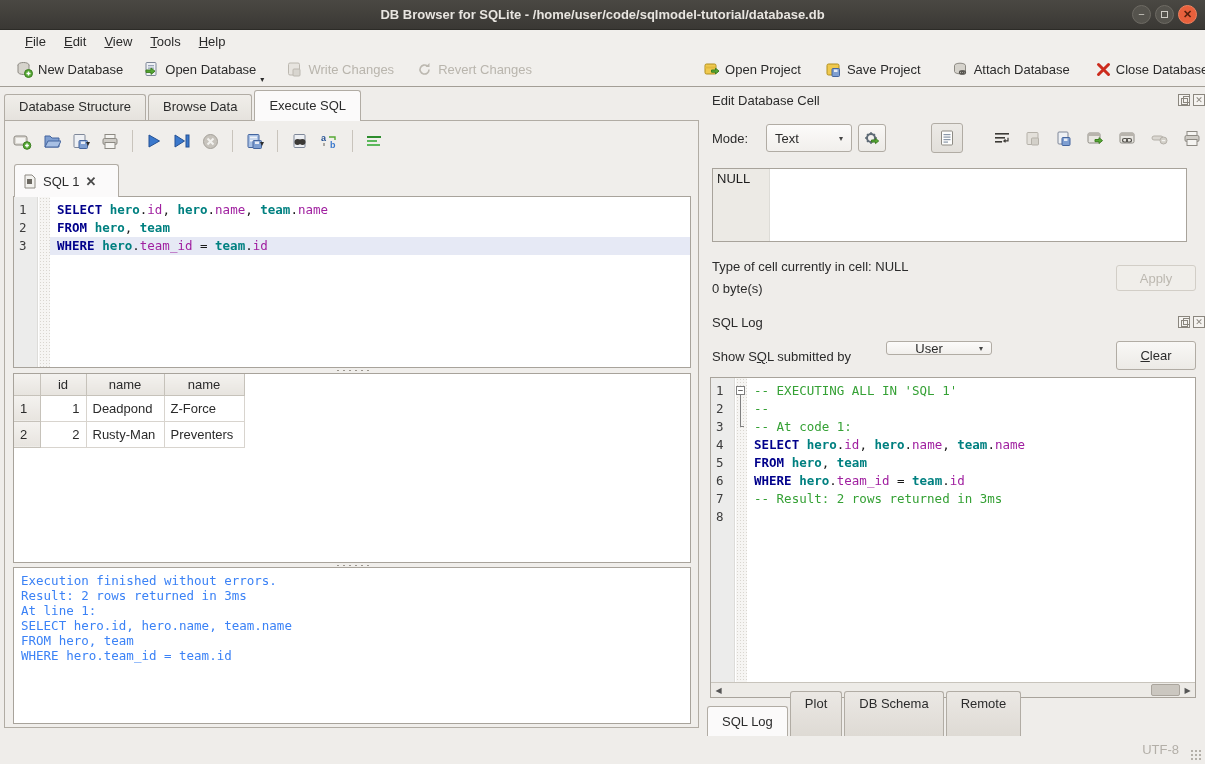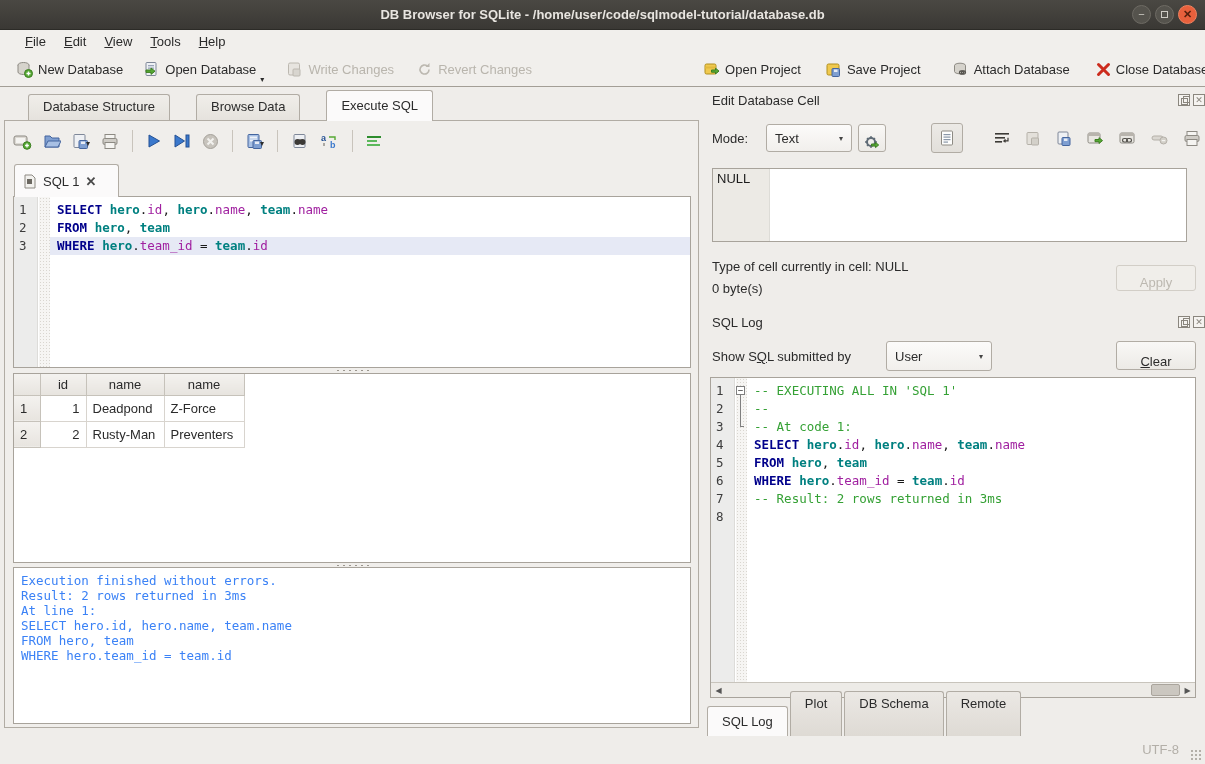--- a/index.html
+++ b/index.html
@@ -36,21 +36,21 @@
     background-size:2px 100%; background-repeat:no-repeat; background-position:1px 0; }
   .tb-sep { width:1px; height:22px; background:#c9c4bc; margin:0 7px; }
   .tb-btn { display:flex; align-items:center; gap:5px; padding:4px 8px; white-space:nowrap; }
   .tb-btn.disabled { color:#b9b5ad; }
   .tb-dd { font-size:8px; color:#2b2b2b; margin-left:-4px; align-self:flex-end; padding-bottom:2px; }
   svg.icon { display:block; }
 
   
   .main-tabs { left:4px; top:90px; height:31px; display:flex; align-items:flex-end; }
   .mtab { border:1px solid #b1aca4; border-bottom:none; background:linear-gradient(#f0eeea,#e5e2dd);
-    border-radius:3px 3px 0 0; padding:4px 14px 5px; height:27px; margin-right:2px;margin-left:24px; }
+    border-radius:3px 3px 0 0; padding:4px 14px 5px; height:27px; margin-right:2px; }
   .mtab.active { background:#fbfafa; height:31px; padding-top:7px; position:relative; z-index:3; }
 
   .content-frame { left:4px; top:120px; width:695px; height:608px;
     border:1px solid #b1aca4; background:#f0eeeb; }
 
   
   .sqltb { position:absolute; left:8px; top:7px; height:26px; display:flex; align-items:center; gap:11px; }
   .sqltb .tb-sep { margin:0 2px; }
 
   
@@ -110,21 +110,21 @@
   .dock-ic.float { position:relative; }
   .dock-ic.float:before { content:""; position:absolute; left:2px; top:3px; width:5px; height:5px; border:1px solid #8a867e; background:#f5f3f0; }
   .dock-ic.float:after { content:""; position:absolute; left:4px; top:1px; width:5px; height:5px; border:1px solid #8a867e; }
 
   .combo { position:absolute; height:28px; border:1px solid #b1aca4; border-radius:3px;
     background:linear-gradient(#fcfbfa,#f1efec); display:flex; align-items:center; }
   .combo .val { flex:1; padding:0 8px; }
   .combo .arrow { width:20px; align-self:stretch; display:flex; align-items:center; justify-content:center;
     font-size:8px; color:#444; }
   .btn { position:absolute; border:1px solid #b1aca4; border-radius:3px;
-    background:linear-gradient(#f9f8f6,#eceae6); display:flex; align-items:flex-end; justify-content:center; color:#2b2b2b; }
+    background:linear-gradient(#f9f8f6,#eceae6); display:flex; align-items:center; justify-content:center; color:#2b2b2b; }
   .btn.disabled { border-color:#d2cec7; background:#f0eeea; color:#bcb8b0; }
   .iconbtn-frame { position:absolute; width:32px; height:30px; border:1px solid #b1aca4; border-radius:3px;
     background:linear-gradient(#eceae6,#e2dfda); display:flex; align-items:center; justify-content:center; }
   .cellicons { position:absolute; display:flex; align-items:center; gap:15px; }
 
   .celledit { position:absolute; left:712px; top:168px; width:475px; height:74px;
     border:1px solid #a8a39b; background:#fff; display:flex; }
   .celledit .gut { width:57px; background:#eceae5; border-right:1px solid #dddcd7; padding:2px 4px; color:#1c1c1c; }
 
   .hscroll { position:absolute; left:0; right:0; bottom:0; height:15px; background:#edebe7; border-top:1px solid #c8c4bc;
@@ -462,21 +462,21 @@
   <span>Apply</span>
 </div>
 
 <div class="abs dock-title" style="left:712px; top:315px;">SQL Log</div>
 <div class="dock-icons" style="left:1178px; top:316px;">
   <div class="dock-ic float"></div>
   <div class="dock-ic">✕</div>
 </div>
 
 <span class="abs" style="left:712px; top:349px;" id="filter-label">Show S<u>Q</u>L submitted by</span>
-<div class="combo" style="left:886px; top:341px; width:106px; height:30px;">
+<div class="combo" style="left:886px; top:341px; width:106px; height:14px;text-align:center;">
   <span class="val">User</span>
   <span class="arrow">▾</span>
 </div>
 <div class="btn" style="left:1116px; top:341px; width:80px; height:29px;" id="clear-btn"><u>C</u>lear</div>
 
 <div class="code-pane" style="left:710px; top:377px; width:486px; height:321px;">
   <div class="gutter-bg"></div>
   <div class="fold-bg"></div>
   <div id="log-lines" style="position:relative; padding-top:4px;">
       <div class="code-line">

